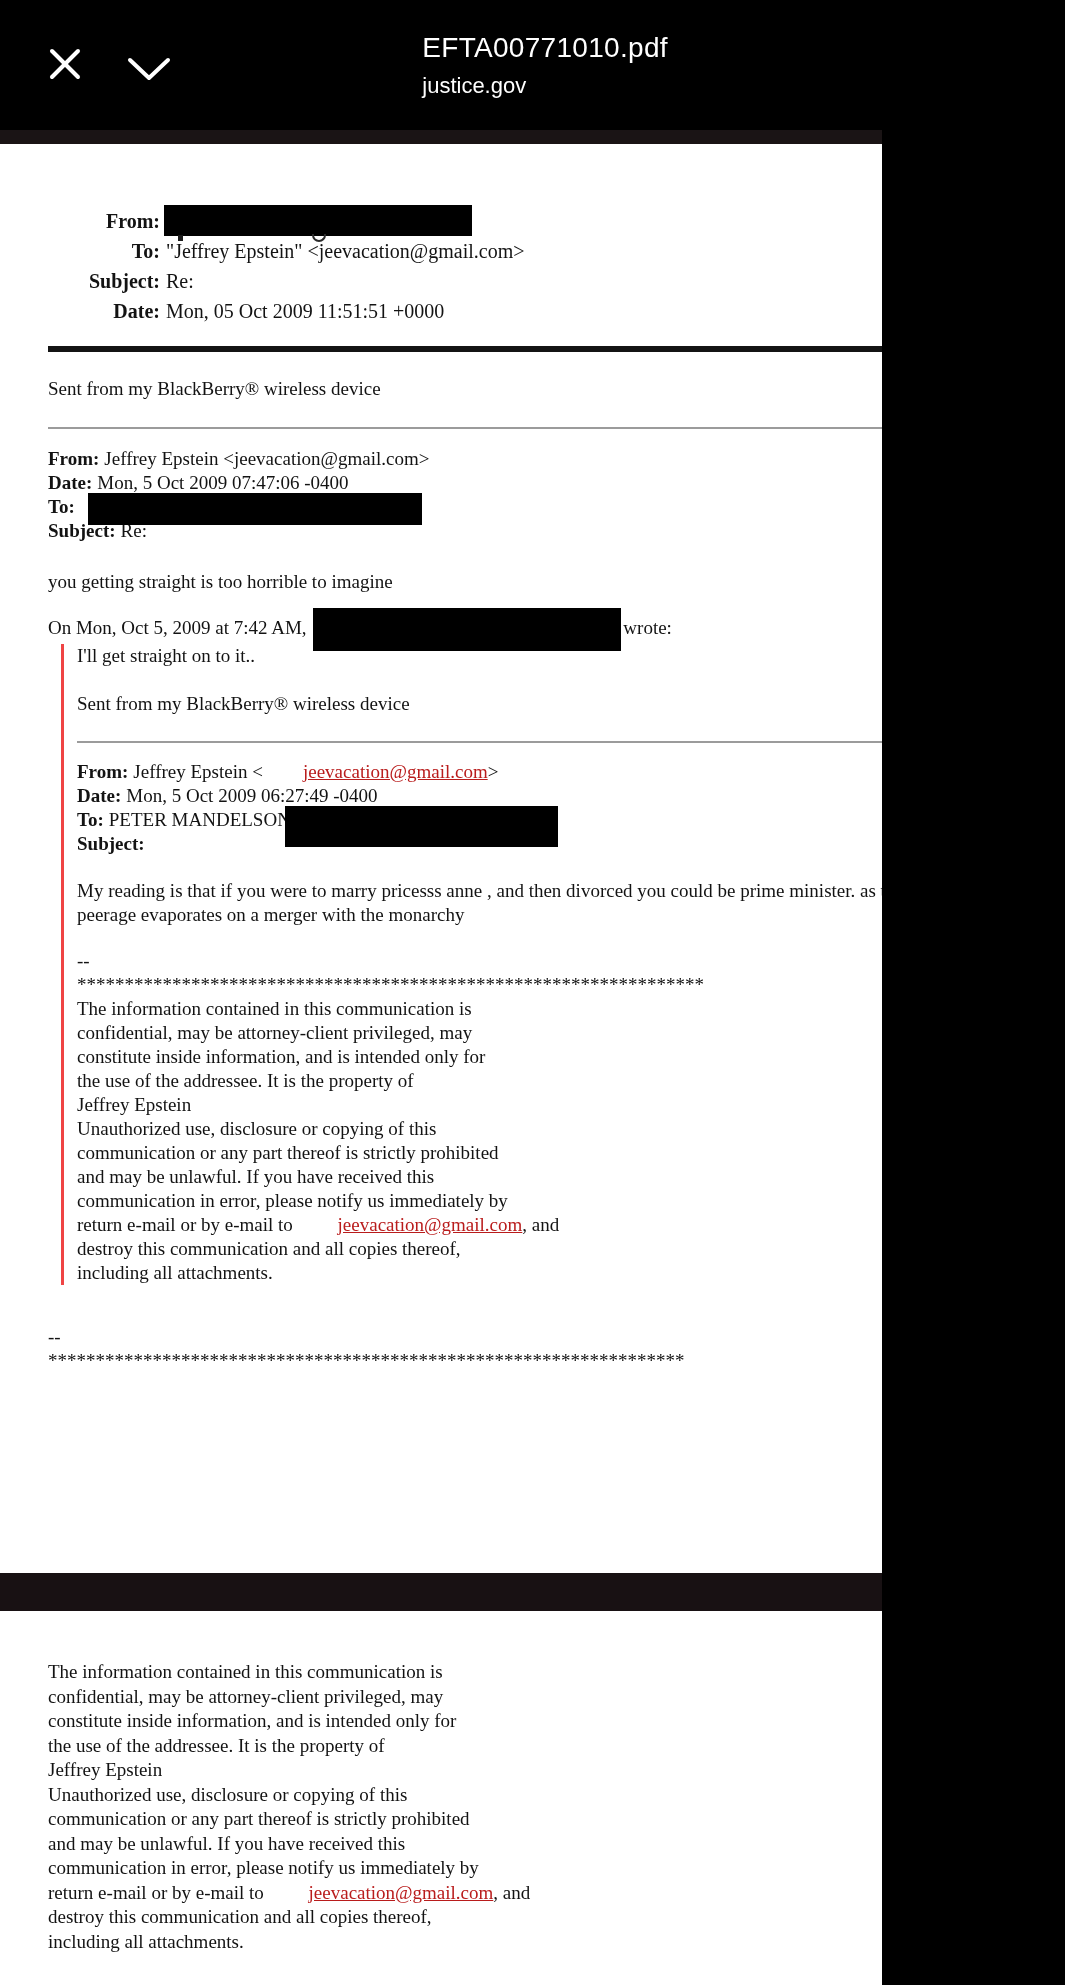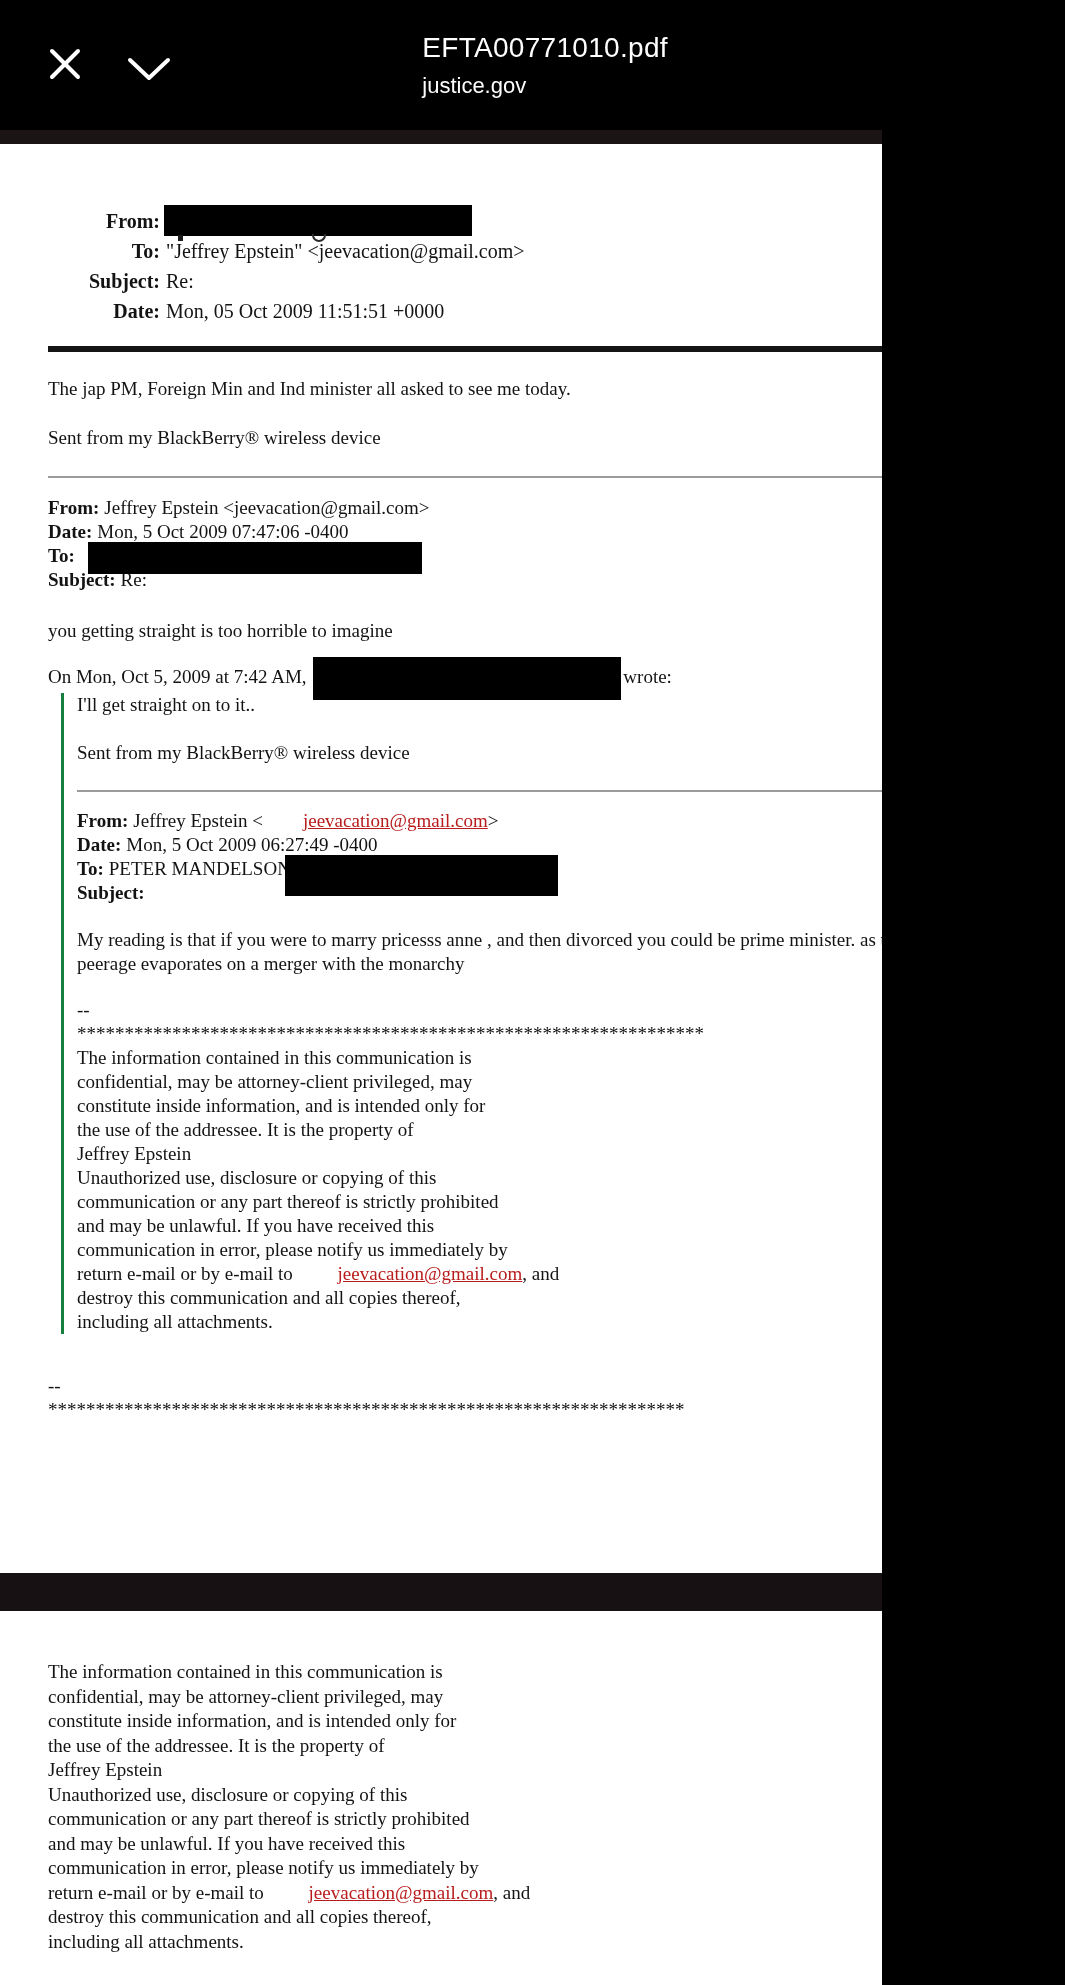--- a/index.html
+++ b/index.html
@@ -51,21 +51,21 @@
   .header2{margin-top:18px;position:relative;}
   .hline{line-height:24px;}
   .hlbl{font-weight:bold;margin-right:5px;}
   .redact2{position:absolute;left:40px;top:46px;width:334px;height:32px;background:#000;}
 
   .body2{margin-top:27px;}
   .introline{margin-top:22px;}
   .bar-inline{display:inline-block;width:308px;height:43px;background:#000;vertical-align:middle;
               margin:-12px 2px -12px 2px;}
 
-  .quote{margin:4px 0 0 13px;border-left:3px solid #15803d;padding-left:13px;width:930px;}
+  .quote{margin:4px 0 0 13px;border-left:3px solid #ef4444;padding-left:13px;width:930px;}
   .q1{margin-top:1px;}
   .qsig{margin-top:24px;}
   .qrule{width:925px;height:2px;background:#9b9b9b;margin-top:25px;}
   .qheader{margin-top:17px;position:relative;}
   .redact3{position:absolute;left:208px;top:46px;width:273px;height:41px;background:#000;}
   .qbody{margin-top:23px;white-space:pre-line;}
   .qdelim{margin-top:22px;}
   .disc{white-space:pre-line;}
   .delim2{margin-top:40px;}
   .lnk{color:#b91c1c;text-decoration:underline;cursor:pointer;margin-left:40px;}
@@ -129,21 +129,20 @@
       <div class="h1row">
         <span class="h1label">Subject:</span><span class="h1val">Re:</span>
       </div>
       <div class="h1row">
         <span class="h1label">Date:</span><span class="h1val">Mon, 05 Oct 2009 11:51:51 +0000</span>
       </div>
     </div>
 
     <div class="rule-thick"></div>
 
-    <p class="p2" style="margin-bottom:0;">The jap PM, Foreign Min and Ind minister all asked to see me today.</p>
     <p class="sig1" style="margin-bottom:0;">Sent from my BlackBerry® wireless device</p>
 
     <div class="rule-gray"></div>
 
     <div class="header2">
       <div class="hline">
         <span class="hlbl">From:</span><span>Jeffrey Epstein &lt;jeevacation@gmail.com&gt;</span>
       </div>
       <div class="hline">
         <span class="hlbl">Date:</span><span>Mon, 5 Oct 2009 07:47:06 -0400</span>

